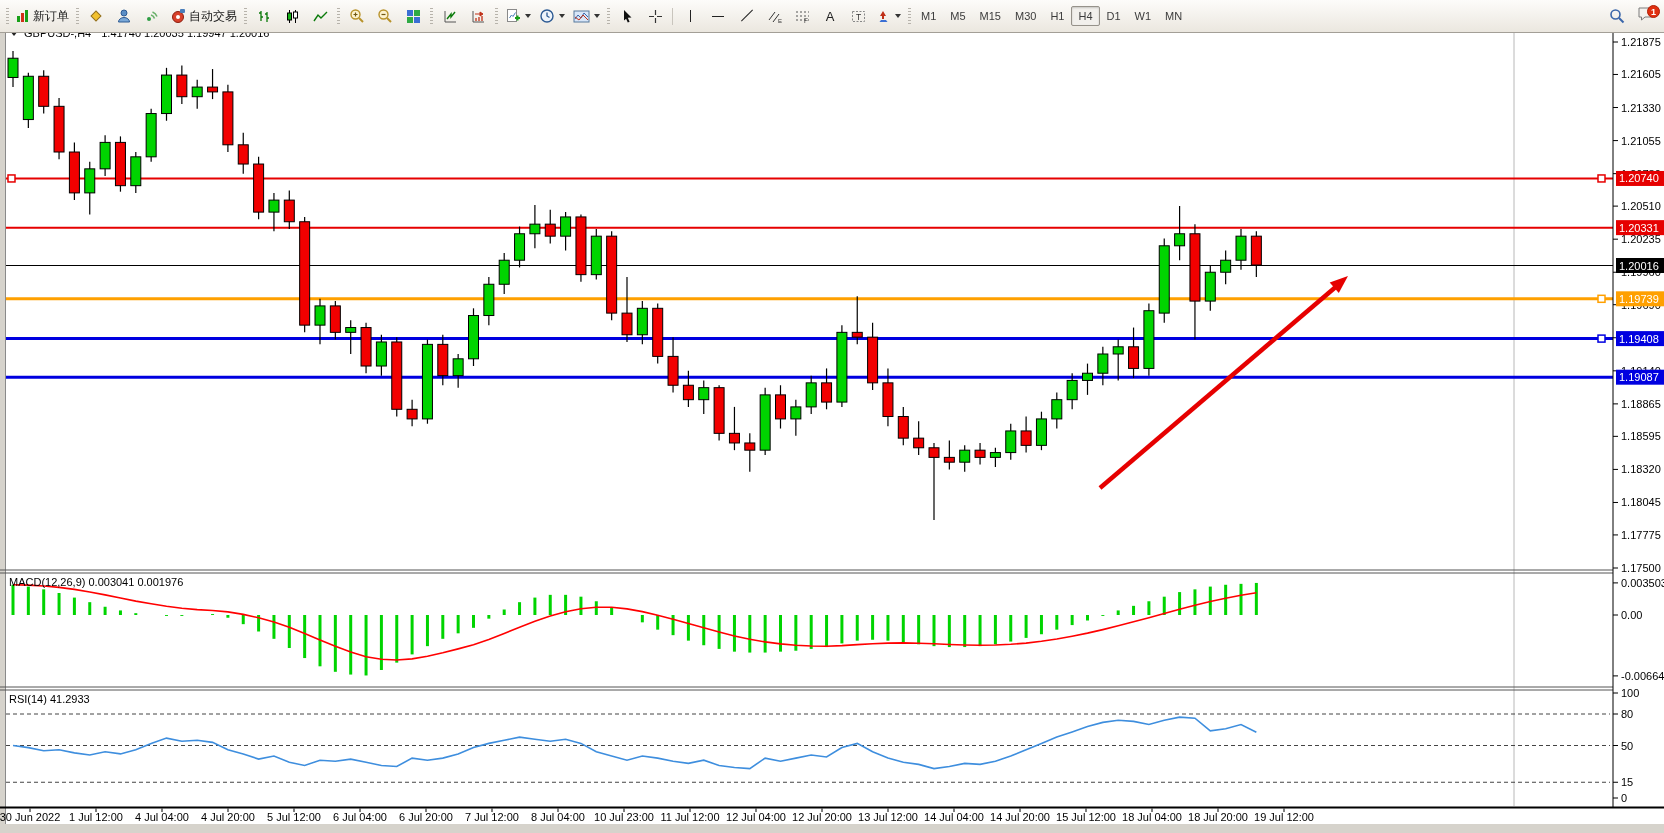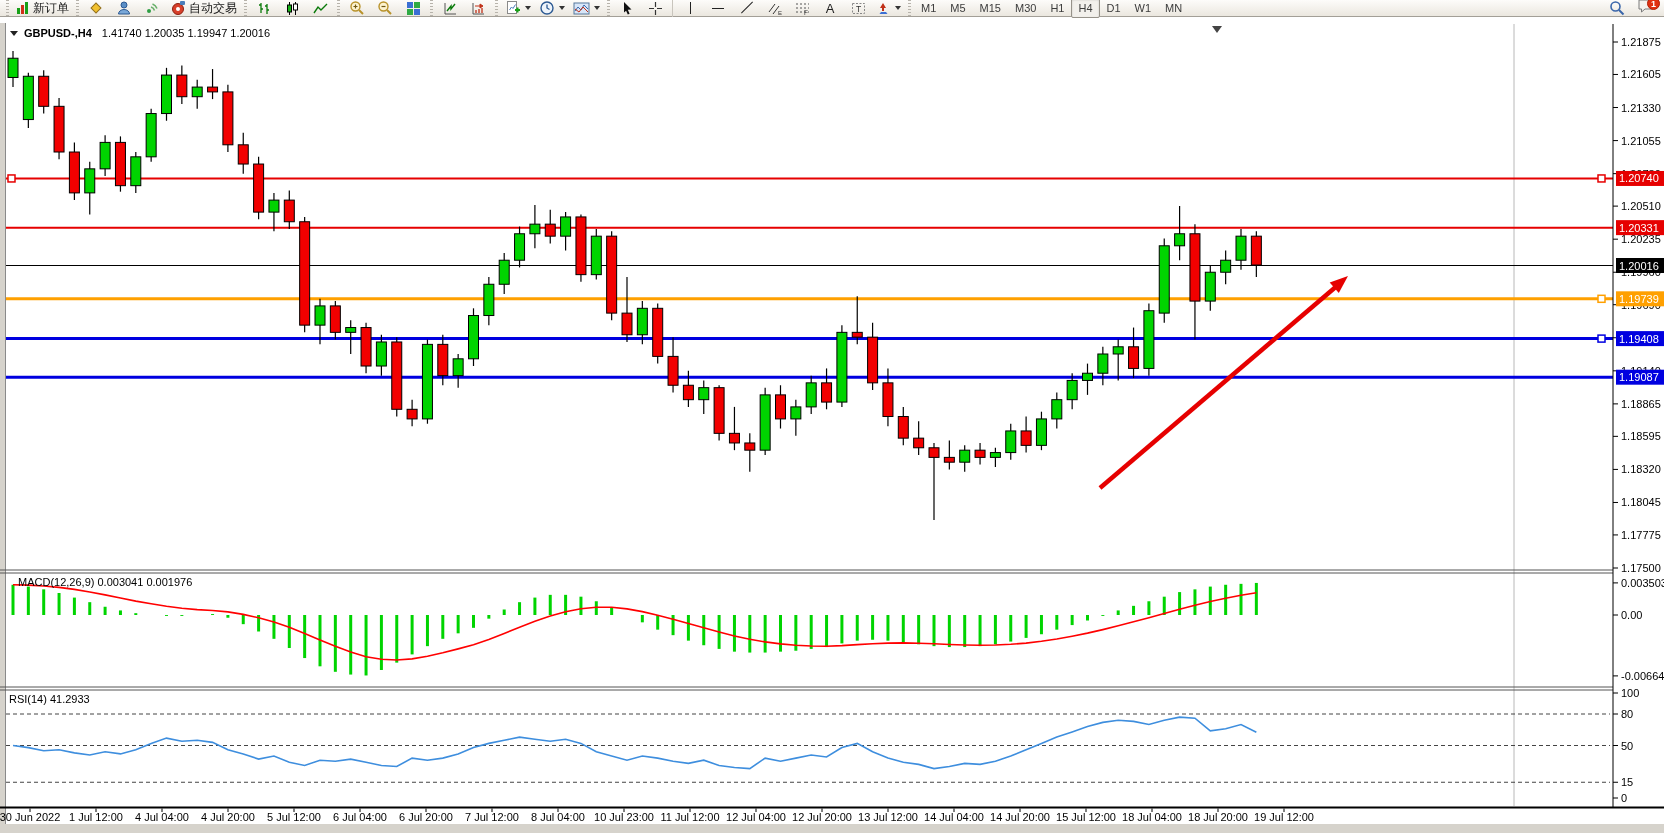--- a/index.html
+++ b/index.html
@@ -2,21 +2,21 @@
 <html><head>
 <meta charset="utf-8">
 <style>
   html,body{margin:0;padding:0}
   body{width:1664px;height:833px;position:relative;overflow:hidden;
        font-family:"Liberation Sans",sans-serif;background:#ffffff}
 
   
   .toolbar{position:absolute;top:0;left:0;width:1664px;height:15px;z-index:5;
            background:linear-gradient(#fdfcfa,#ebe7df);border-bottom:1px solid #a39f97;
-           display:flex;align-items:center;padding:8px 3px;box-sizing:border-box;white-space:nowrap}
+           display:flex;align-items:center;padding:16px 3px;box-sizing:border-box;white-space:nowrap}
   .tbtn{height:20px;min-width:20px;display:inline-flex;align-items:center;justify-content:center;
         gap:3px;padding:0 3px;border:1px solid transparent;border-radius:2px;font-size:12px;color:#1a1a1a;cursor:default}
   .tbtn svg{display:block}
   .grip{width:3px;height:16px;margin:0 3px;
         background:repeating-linear-gradient(to bottom,#b7b3ab 0 1px,transparent 1px 3px)}
   .sep{width:1px;height:17px;background:#c9c5bd;margin:0 3px}
   .caret{width:0;height:0;border-left:3px solid transparent;border-right:3px solid transparent;
          border-top:4px solid #333;margin-left:1px}
   .glyph{font-size:13px;font-weight:400;color:#222;line-height:1}
   .vline-glyph{width:1px;height:12px;background:#222}
@@ -29,24 +29,24 @@
   .tb-right{margin-left:auto;display:inline-flex;align-items:center;gap:4px;padding-right:4px}
   .chat-wrap{position:relative;width:22px;height:20px;display:flex;align-items:center;justify-content:center}
   .badge{position:absolute;top:-1px;right:-3px;min-width:13px;height:13px;border-radius:7px;background:#e03010;
          color:#fff;font-size:9px;font-weight:700;display:flex;align-items:center;justify-content:center;
          border:1px solid #b02008;box-sizing:border-box;padding:0 2px}
 
   
   #chart-svg{position:absolute;top:0;left:0;z-index:1}
   .overlay-label{position:absolute;z-index:3;font-size:11px;color:#000;letter-spacing:0}
   .title-label{top:27px;left:24px}
-  .title-label b{font-weight:700;margin-right:10px}
+  .title-label b{font-weight:400;margin-right:10px}
   .tri-down{position:absolute;top:31px;left:10px;width:0;height:0;z-index:3;
             border-left:4px solid transparent;border-right:4px solid transparent;border-top:5px solid #222}
-  .macd-label{top:576px;left:18px}
+  .macd-label{top:576px;left:9px}
   .rsi-label{top:693px;left:9px}
 </style>
 </head>
 <body>
 
 <div class="toolbar">
   <div class="grip"></div>
 
   <div class="tbtn">
     <span>

